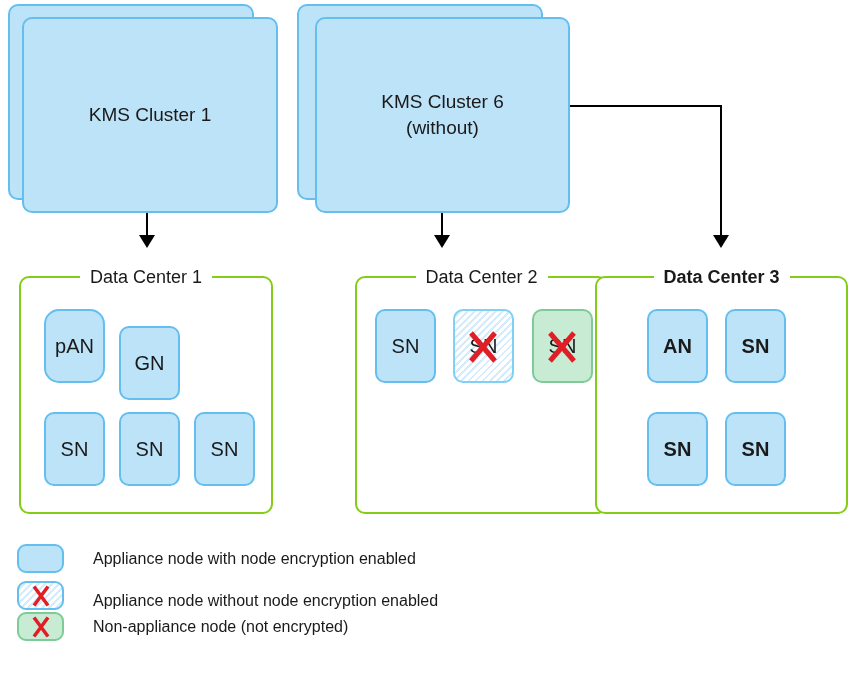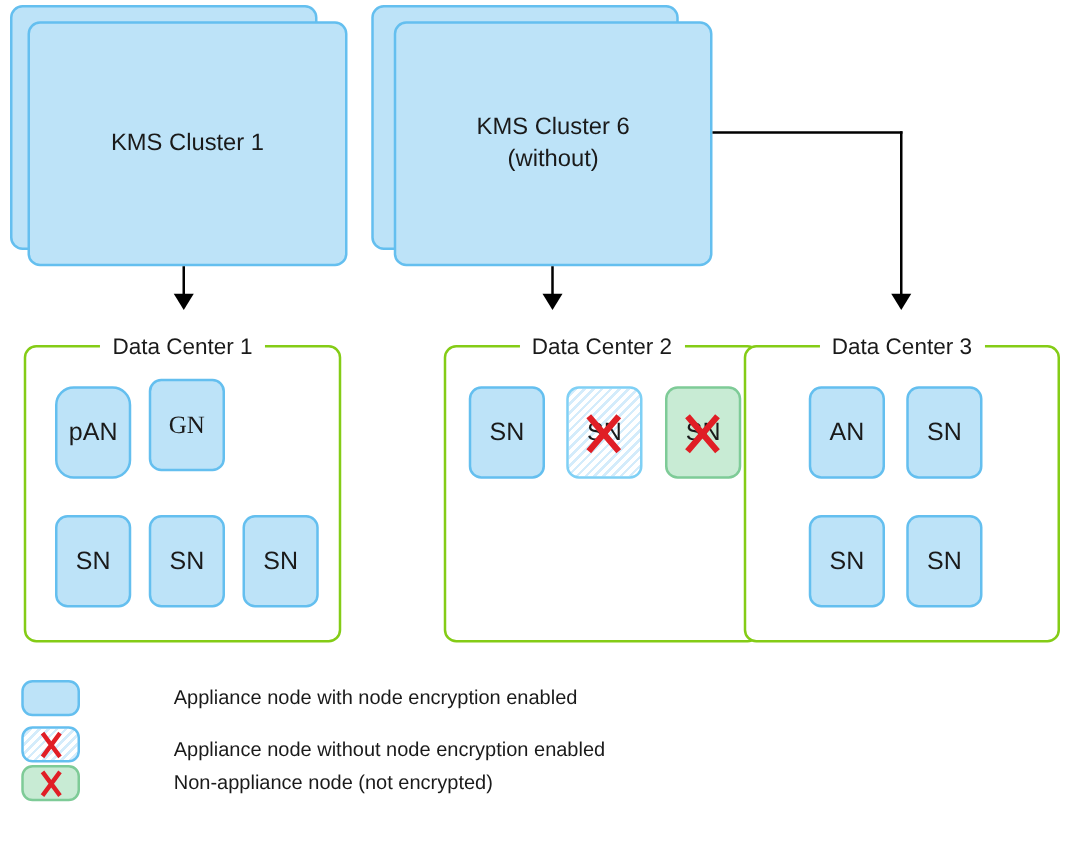--- a/index.html
+++ b/index.html
@@ -89,21 +89,20 @@
     height: 34px;
     pointer-events: none;
   }
   
   .legend-row {
     position: absolute;
     left: 17px;
     height: 29px;
     display: flex;
     align-items: center;
-    gap: 46px;
   }
   .legend-swatch {
     position: relative;
     width: 47px;
     height: 29px;
     border-radius: 9px;
     box-sizing: border-box;
     flex: 0 0 auto;
   }
   .legend-swatch--blue { background: #bde3f8; border: 2px solid #64bfef; }
@@ -154,21 +153,21 @@
     <div class="line" style="left:570px; top:105px; width:152px; height:2px;"></div>
     <div class="line" style="left:720px; top:105px; width:2px; height:131px;"></div>
     <div class="arrow-head-down" style="left:713px; top:235px;"></div>
   </div>
 
   <div class="dc" style="left:19px; width:254px;">
     <div class="dc-title">Data Center 1</div>
     <div class="node" style="left:23px; top:31px;border-radius:15px;">
       <span>pAN</span>
     </div>
-    <div class="node" style="left:98px; top:25px;font-family:Liberation Serif, serif;">
+    <div class="node" style="left:98px; top:48px;">
       <span>GN</span>
     </div>
     <div class="node" style="left:23px; top:134px;">
       <span>SN</span>
     </div>
     <div class="node" style="left:98px; top:134px;">
       <span>SN</span>
     </div>
     <div class="node" style="left:173px; top:134px;">
       <span>SN</span>
@@ -187,21 +186,21 @@
       </svg>
     </div>
     <div class="node node--green" style="left:175px; top:31px;">
       <span>SN</span>
       <svg class="x-mark" viewBox="0 0 32 34">
         <path d="M4 3 L28 31 M28 3 L4 31" stroke="#e01e25" stroke-width="5" fill="none"></path>
       </svg>
     </div>
   </div>
 
-  <div class="dc" style="left:595px; width:253px;">
+  <div class="dc" style="left:595px; width:253px;font-weight:bold;">
     <div class="dc-title">Data Center 3</div>
     <div class="node" style="left:50px; top:31px;justify-content:center;">
       <span>AN</span>
     </div>
     <div class="node" style="left:128px; top:31px;">
       <span>SN</span>
     </div>
     <div class="node" style="left:50px; top:134px;">
       <span>SN</span>
     </div>

